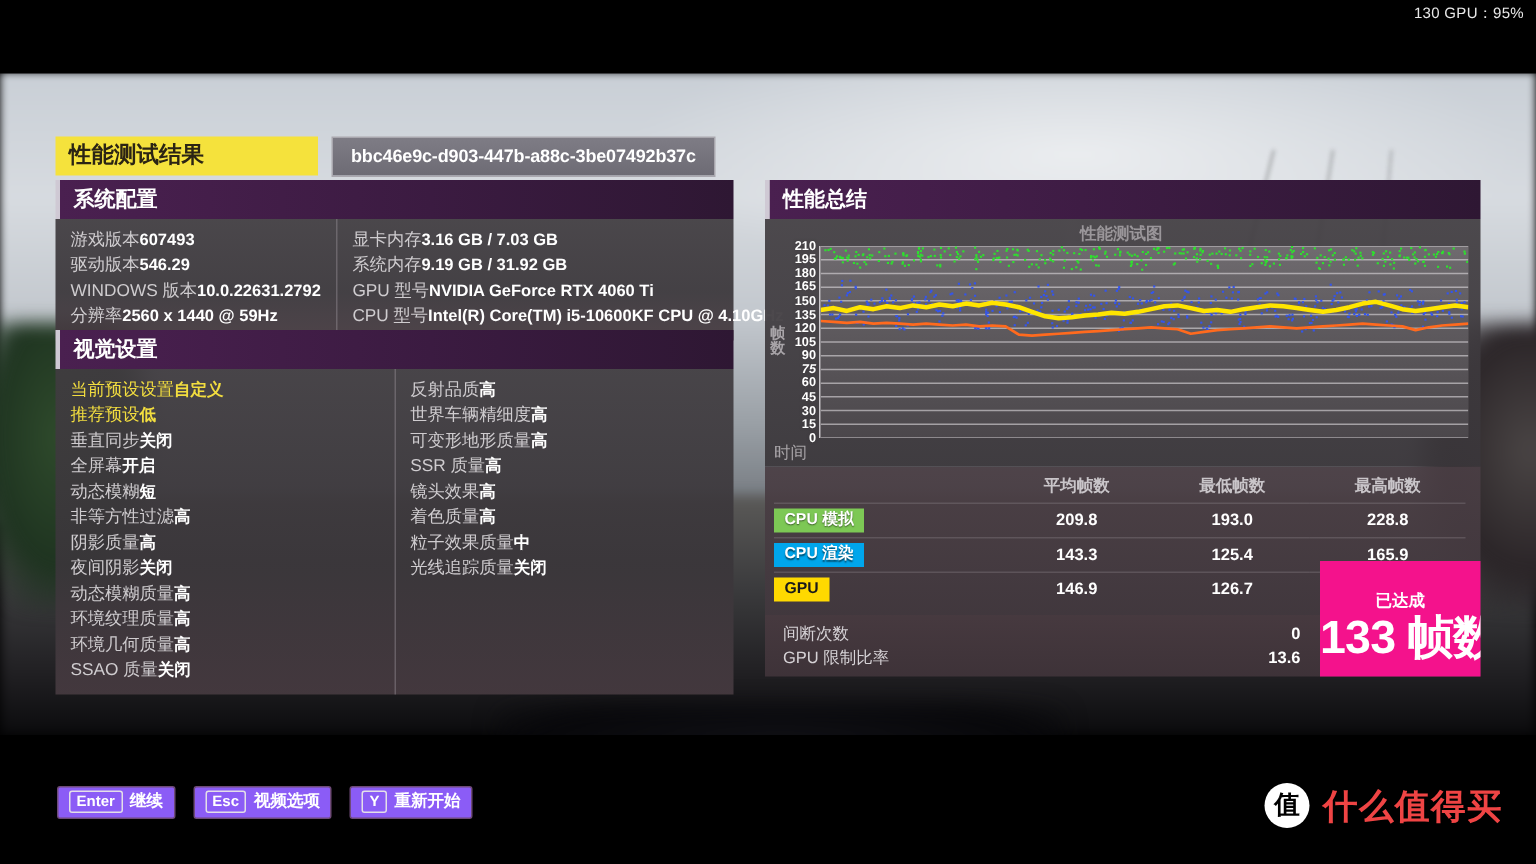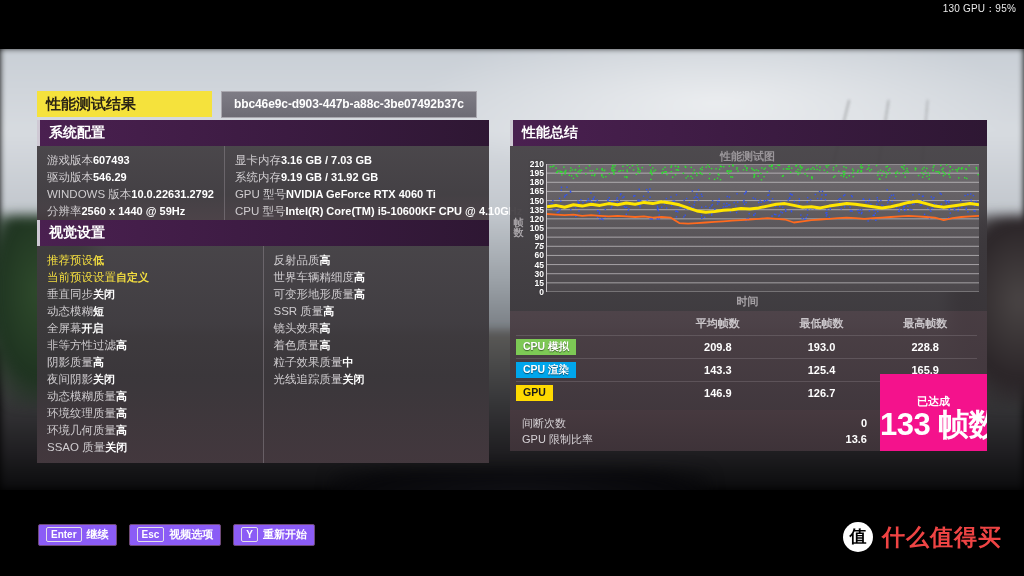--- a/index.html
+++ b/index.html
@@ -126,21 +126,21 @@
     position: absolute; right: 2px; transform: translateY(-50%);
     font-size: 8.5px; color: #ffffff; font-weight: bold; line-height: 9px;
     text-shadow: 0 0 2px #3a363a;
   }
   .plot {
     position: relative; flex: 1 1 auto;
     border-left: 1px solid #c9c5c9;
     background: linear-gradient(180deg,#6f6b6f 0%, #5d595d 45%, #4b474b 100%);
     overflow: hidden;
   }
-  .x-label { text-align: center; color: #a8a4a8; font-size: 11px; font-weight: bold; padding-top: 2px; }
+  .x-label { text-align: left; color: #a8a4a8; font-size: 11px; font-weight: normal; padding-top: 2px; }
 
   
   .stats {
     background: linear-gradient(180deg, rgba(74,62,68,.93) 0%, rgba(66,56,62,.93) 100%);
     padding: 3px 10px 6px 6px;
   }
   .stats table { width: 100%; border-collapse: collapse; }
   .stats th {
     font-size: 11px; font-weight: bold; color: #c9c5c9;
     padding: 2px 0 4px; text-align: center;
@@ -265,38 +265,38 @@
           </div>
         </div>
     </div>
   </div>
 
   <div class="panel" style="left:37px; top:220px; width:452px;">
     <div class="panel-head">视觉设置</div>
     <div class="panel-body">
       <div class="col" id="vis-left">
           <div class="row hl">
+            <span class="k">当前预设设置</span>
+            <span class="v">自定义</span>
+          </div>
+          <div class="row hl">
             <span class="k">推荐预设</span>
             <span class="v">低</span>
           </div>
-          <div class="row hl">
-            <span class="k">当前预设设置</span>
-            <span class="v">自定义</span>
-          </div>
           <div class="row">
             <span class="k">垂直同步</span>
             <span class="v">关闭</span>
           </div>
           <div class="row">
+            <span class="k">全屏幕</span>
+            <span class="v">开启</span>
+          </div>
+          <div class="row">
             <span class="k">动态模糊</span>
             <span class="v">短</span>
-          </div>
-          <div class="row">
-            <span class="k">全屏幕</span>
-            <span class="v">开启</span>
           </div>
           <div class="row">
             <span class="k">非等方性过滤</span>
             <span class="v">高</span>
           </div>
           <div class="row">
             <span class="k">阴影质量</span>
             <span class="v">高</span>
           </div>
           <div class="row">

